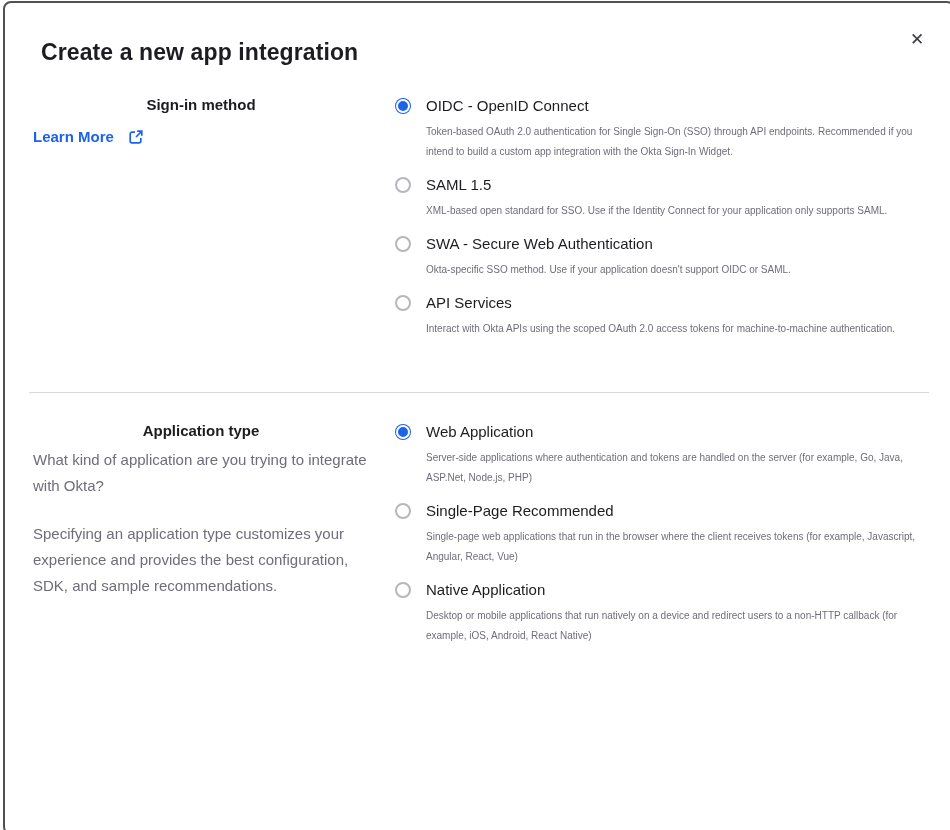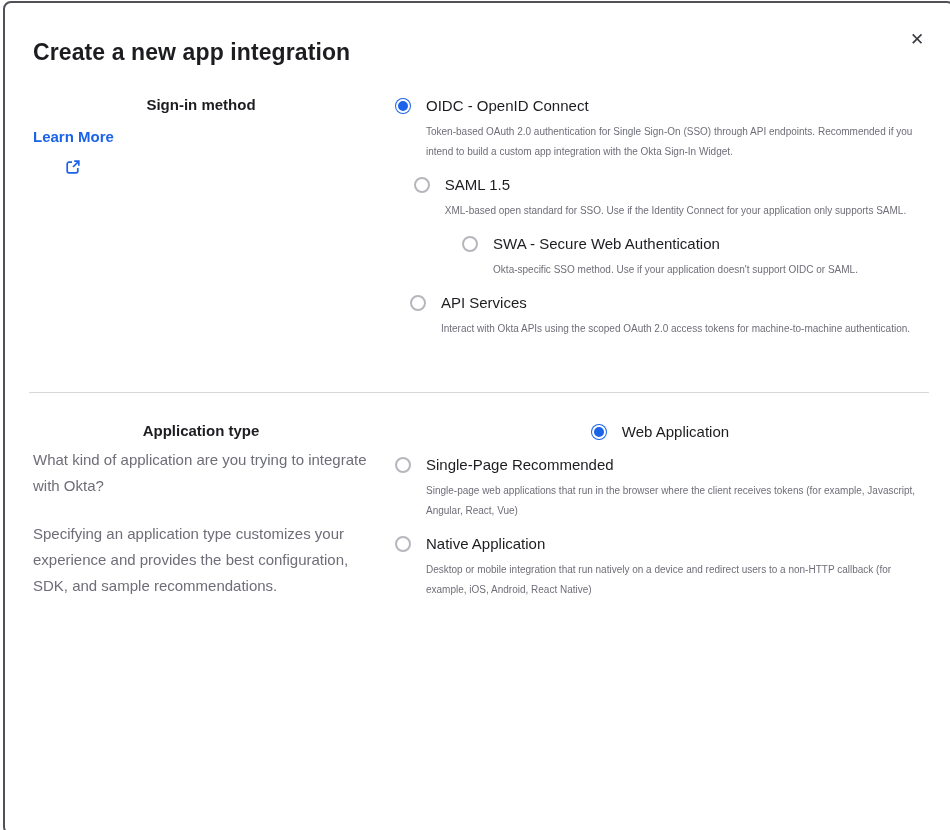--- a/index.html
+++ b/index.html
@@ -11,47 +11,47 @@
     top: 1px; left: 3px;
     width: 952px; height: 834px;
     border: 2px solid #4f5157;
     border-radius: 8px;
     background: #fff;
     padding: 0 28px;
   }
 
   
   .modal-header { position: relative; margin-top: 36px; }
-  .modal-title { font-size: 23px; font-weight: 700; letter-spacing: 0.1px; color: #1d1d21; }
+  .modal-title { font-size: 23px; font-weight: 700; letter-spacing: 0.1px; color: #1d1d21; margin-left: 8px; }
   .close-btn {
     position: absolute; top: -14px; right: -6px;
     width: 28px; height: 28px;
     border: none; background: transparent; cursor: pointer;
     font-size: 17px; line-height: 28px; color: #3c3c43; text-align: center;
     font-family: "DejaVu Sans", sans-serif;
   }
 
   
   .section { display: flex; margin-top: 30px; }
   .section-left { flex: 0 0 336px; margin-right: 26px; }
   .section-right { flex: 1; max-width: 532px; }
 
   .section-label { font-size: 15px; font-weight: 700; color: #1d1d21; text-align: center; }
   .left-paragraph { margin-top: 8px; font-size: 15px; line-height: 26px; color: #6e6e78; }
   .left-paragraph + .left-paragraph { margin-top: 22px; }
 
   .learn-more {
     display: inline-flex; align-items: center; gap: 15px;
     margin-top: 15px; text-decoration: none;
-    font-size: 15px; font-weight: 700; color: #1b63e8; flex-direction: column;
+    font-size: 15px; font-weight: 700; color: #1b63e8;
   }
   .learn-more svg { display: block; }
 
   
-  .option { display: flex; align-items: flex-start; margin-bottom: 13px; cursor: pointer; justify-content: center; }
+  .option { display: flex; align-items: flex-start; margin-bottom: 13px; cursor: pointer; }
   .radio {
     flex: 0 0 16px; width: 16px; height: 16px; margin-top: 2px;
     border-radius: 50%; border: 2px solid #b6b6bd; background: #fff;
     display: flex; align-items: center; justify-content: center;
   }
   .radio.selected { border: none; background: #1b63e8; }
   .radio.selected::after {
     content: ""; width: 10px; height: 10px; border-radius: 50%;
     background: #1b63e8; border: 2.6px solid #fff;
   }
@@ -130,35 +130,36 @@
       <div class="section-label">Application type</div>
       <p class="left-paragraph">What kind of application are you trying to integrate with Okta?</p>
       <p class="left-paragraph">Specifying an application type customizes your experience and provides the best configuration, SDK, and sample recommendations.</p>
     </div>
     <div class="section-right">
 
       <div class="option">
         <span class="radio selected"></span>
         <div class="option-text">
           <div class="option-label">Web Application</div>
+          <div class="option-desc">Server-side applications where authentication and tokens are handled on the server (for example, Go, Java, ASP.Net, Node.js, PHP)</div>
         </div>
       </div>
 
       <div class="option">
         <span class="radio"></span>
         <div class="option-text">
           <div class="option-label">Single-Page Recommended</div>
           <div class="option-desc">Single-page web applications that run in the browser where the client receives tokens (for example, Javascript, Angular, React, Vue)</div>
         </div>
       </div>
 
       <div class="option">
         <span class="radio"></span>
         <div class="option-text">
           <div class="option-label">Native Application</div>
-          <div class="option-desc">Desktop or mobile integration that run natively on a device and redirect users to a non-HTTP callback (for example, iOS, Android, React Native)</div>
+          <div class="option-desc">Desktop or mobile applications that run natively on a device and redirect users to a non-HTTP callback (for example, iOS, Android, React Native)</div>
         </div>
       </div>
 
     </div>
   </div>
 
 </div>
 
 </body></html>

